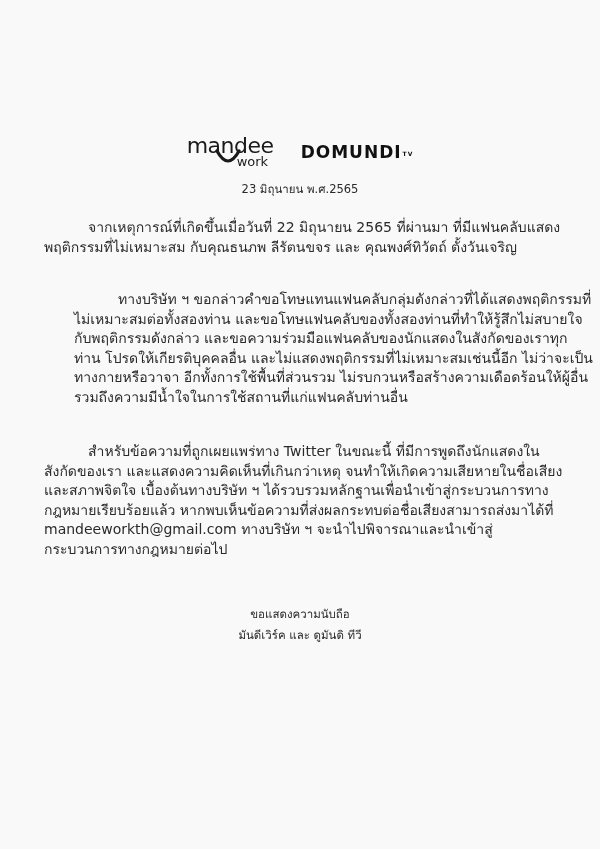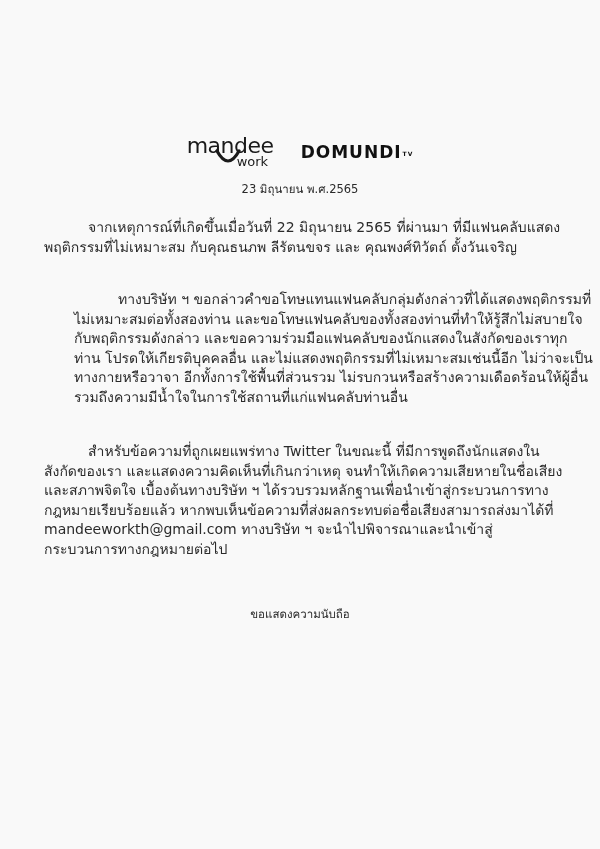--- a/index.html
+++ b/index.html
@@ -120,13 +120,14 @@
 <div class="date">23 มิถุนายน พ.ศ.2565</div>
 
 <div class="para p1"><span class="indent"></span><span>จากเหตุการณ์ที่เกิดขึ้นเมื่อวันที่ 22 มิถุนายน 2565 ที่ผ่านมา ที่มีแฟนคลับแสดงพฤติกรรมที่ไม่เหมาะสม กับคุณธนภพ ลีรัตนขจร และ คุณพงศ์ทิวัตถ์ ตั้งวันเจริญ</span></div>
 
 <div class="para p2"><span class="indent"></span><span>ทางบริษัท ฯ ขอกล่าวคำขอโทษแทนแฟนคลับกลุ่มดังกล่าวที่ได้แสดงพฤติกรรมที่ไม่เหมาะสมต่อทั้งสองท่าน และขอโทษแฟนคลับของทั้งสองท่านที่ทำให้รู้สึกไม่สบายใจกับพฤติกรรมดังกล่าว และขอความร่วมมือแฟนคลับของนักแสดงในสังกัดของเราทุกท่าน โปรดให้เกียรติบุคคลอื่น และไม่แสดงพฤติกรรมที่ไม่เหมาะสมเช่นนี้อีก ไม่ว่าจะเป็นทางกายหรือวาจา อีกทั้งการใช้พื้นที่ส่วนรวม ไม่รบกวนหรือสร้างความเดือดร้อนให้ผู้อื่น รวมถึงความมีน้ำใจในการใช้สถานที่แก่แฟนคลับท่านอื่น</span></div>
 
 <div class="para p3"><span class="indent"></span><span>สำหรับข้อความที่ถูกเผยแพร่ทาง Twitter ในขณะนี้ ที่มีการพูดถึงนักแสดงในสังกัดของเรา และแสดงความคิดเห็นที่เกินกว่าเหตุ จนทำให้เกิดความเสียหายในชื่อเสียงและสภาพจิตใจ เบื้องต้นทางบริษัท ฯ ได้รวบรวมหลักฐานเพื่อนำเข้าสู่กระบวนการทางกฎหมายเรียบร้อยแล้ว หากพบเห็นข้อความที่ส่งผลกระทบต่อชื่อเสียงสามารถส่งมาได้ที่ mandeeworkth@gmail.com ทางบริษัท ฯ จะนำไปพิจารณาและนำเข้าสู่กระบวนการทางกฎหมายต่อไป</span></div>
 
 <div class="sign">
   <div>ขอแสดงความนับถือ</div>
+  <div>มันดีเวิร์ค และ ดูมันดิ ทีวี</div>
 </div>
 
 </body></html>

